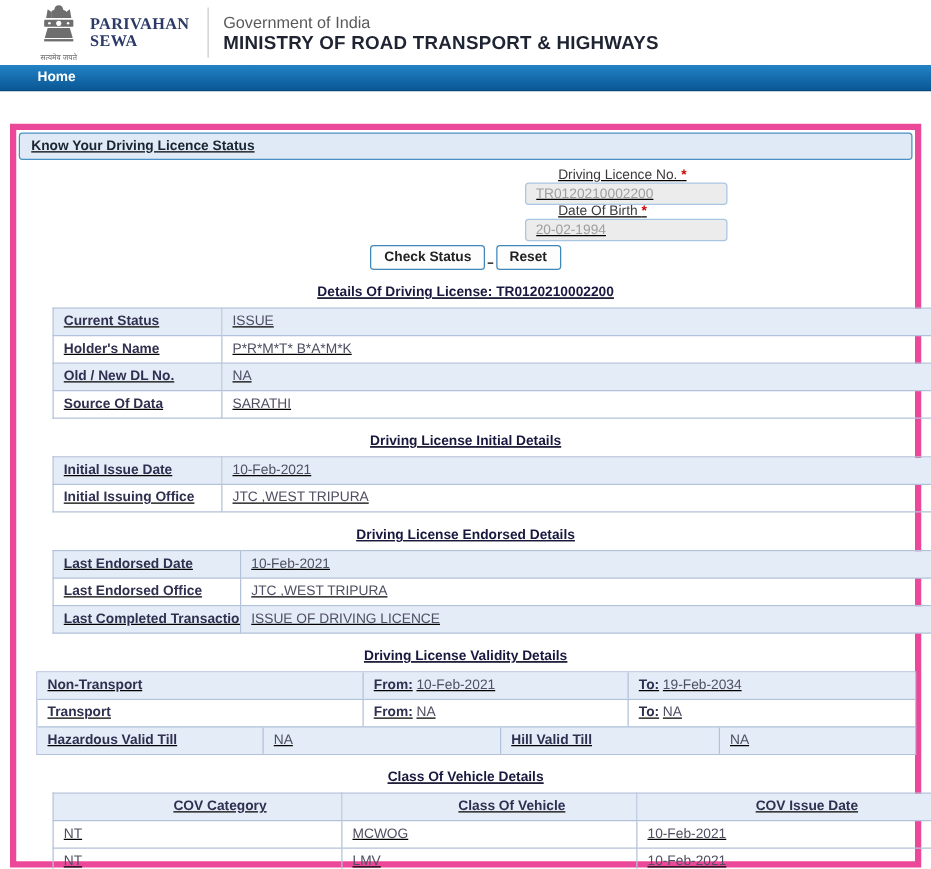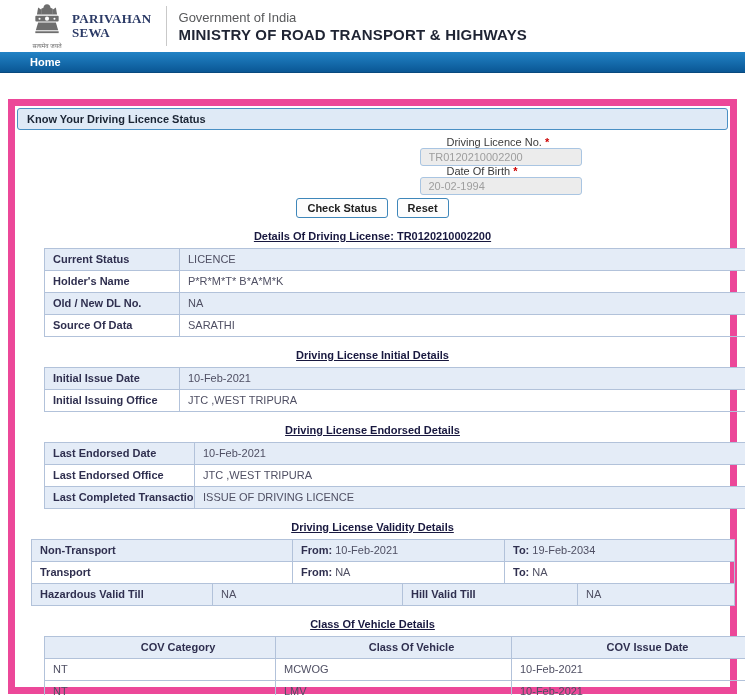--- a/index.html
+++ b/index.html
@@ -18,21 +18,21 @@
   .gov-line1 { font-size: 13px; color: #58595b; }
   .gov-line2 { font-size: 15px; font-weight: bold; color: #1f2433; letter-spacing: .2px; }
 
   
   .navbar { height: 21px; background: linear-gradient(#2283c6, #0a5795);
     display: flex; align-items: center; border-bottom: 1px solid #08497e; }
   .nav-item { color: #fff; font-size: 11px; font-weight: bold; margin-left: 30px;
     cursor: pointer; text-decoration: none; }
 
   
-  .panel { margin: 26px 8px 0; border: 7px solid #ec4899; background: #fff; height: 595px; }
+  .panel { margin: 26px 8px 0; border: 5px solid #ec4899; background: #fff; height: 595px; text-decoration: underline; }
   .panel-header { margin: 2px; background: #dfeaf6; border: 1px solid #4a90c4;
     border-radius: 3px; padding: 4px 9px; font-size: 11px; font-weight: bold; color: #1a2433; }
 
   
   .form-area { margin-top: 6px; }
   .form-row { display: flex; align-items: center; margin-left: 256px; height: 19px; margin-bottom: 10px; flex-direction: column; }
   .form-label { width: 108px; font-size: 11px; color: #3a3a3a; }
   .req { color: #cc0000; font-weight: bold; }
   .form-input { width: 162px; height: 19px; background: #ececec; border: 1px solid #a9c5e2;
     border-radius: 3px; font-size: 11px; color: #9e9e9e; padding: 2px 8px;
@@ -120,21 +120,21 @@
       <button class="btn">Check Status</button>
       <button class="btn">Reset</button>
     </div>
   </div>
 
   <div class="section-title first">Details Of Driving License: TR0120210002200</div>
   <table class="kv1">
     <tbody>
         <tr class="stripe">
       <td class="lbl">Current Status</td>
-      <td class="val">LICENCE</td>
+      <td class="val">ISSUE</td>
     </tr>
     <tr>
       <td class="lbl">Holder's Name</td>
       <td class="val">P*R*M*T* B*A*M*K</td>
     </tr>
     <tr class="stripe">
       <td class="lbl">Old / New DL No.</td>
       <td class="val">NA</td>
     </tr>
     <tr>

